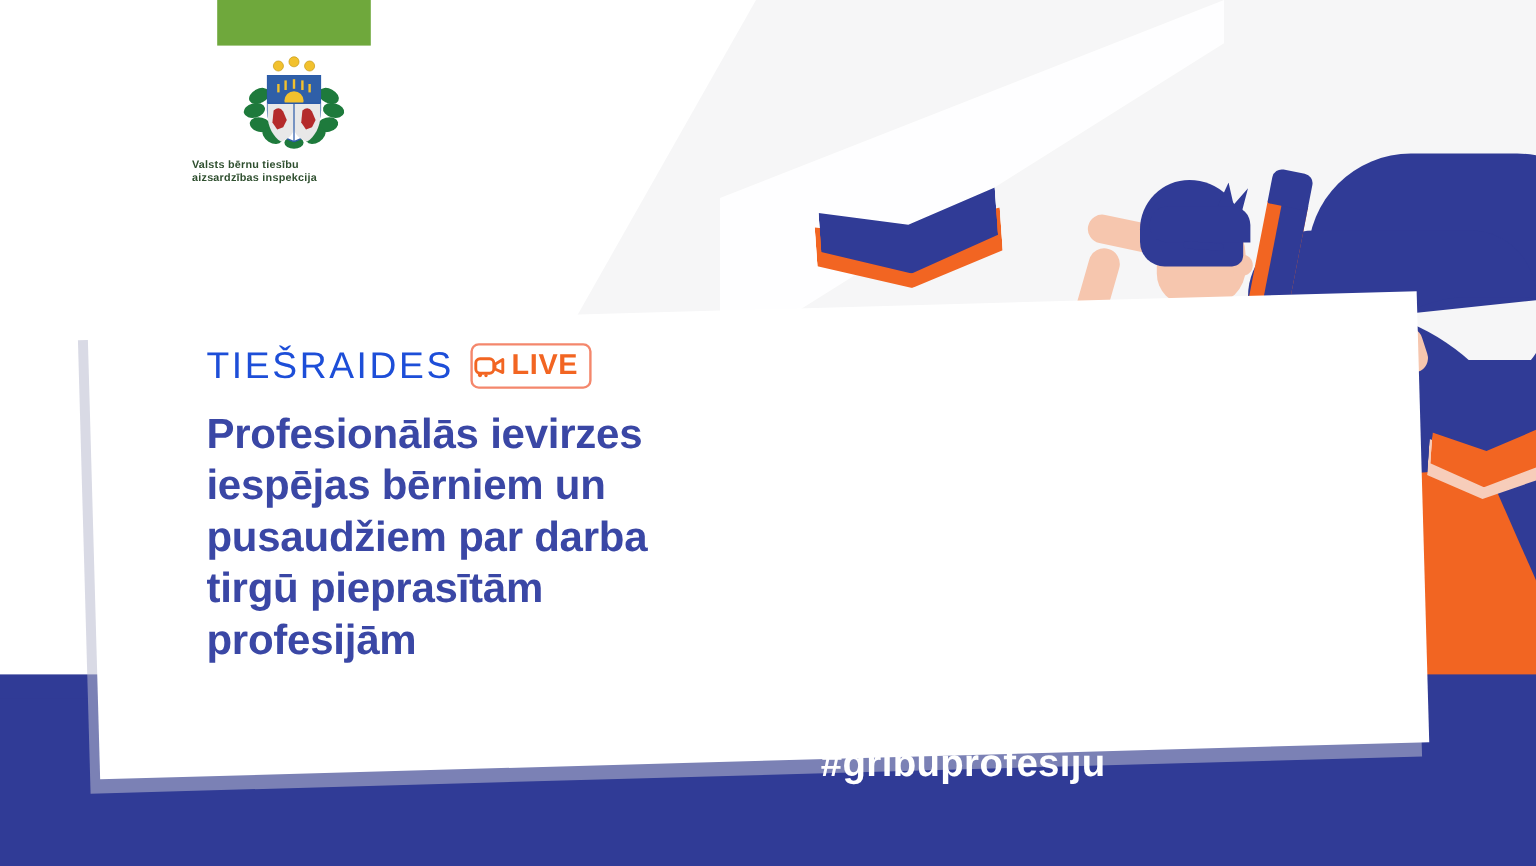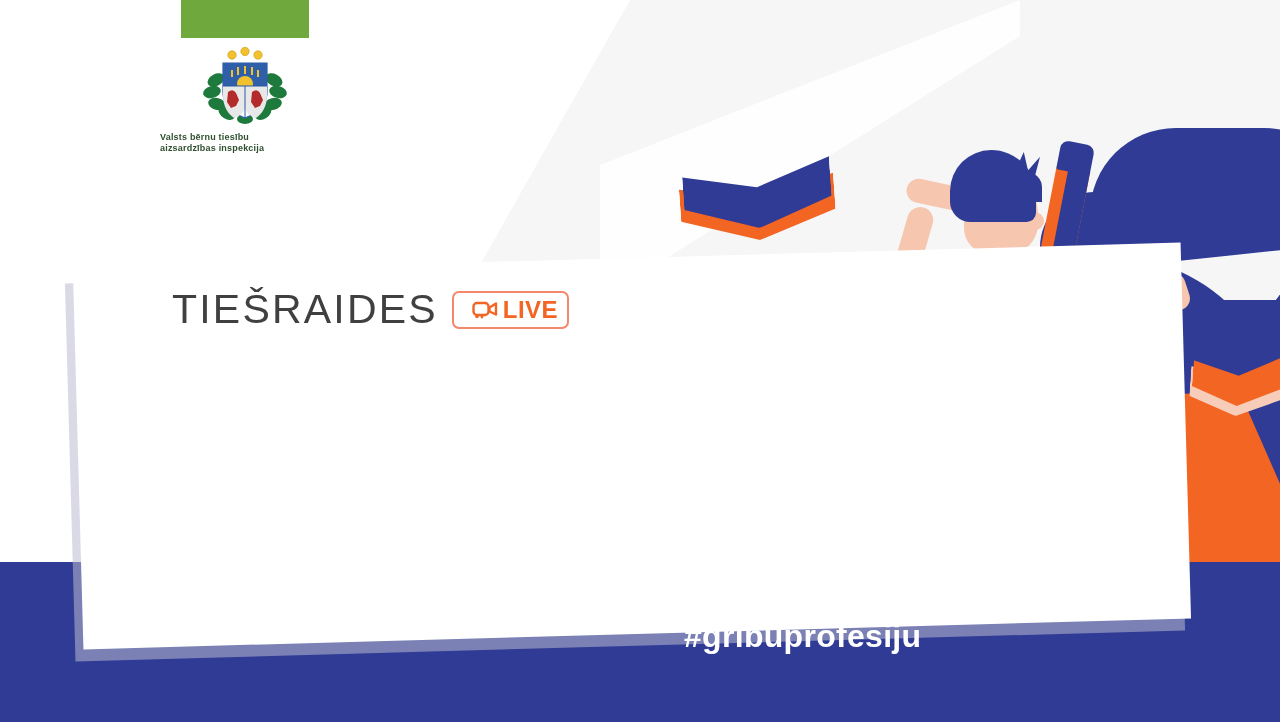--- a/index.html
+++ b/index.html
@@ -493,32 +493,32 @@
   }
 
   
   .content {
     position: absolute;
     left: 172px; top: 286px;
     width: 480px;
   }
   .live-row { display: flex; align-items: center; gap: 14px; }
   .live-label {
-    font-size: 41px;
+    font-size: 31px;
     letter-spacing: 2.2px;
-    color: #404040;
+    color: #1d4ed8;
     font-weight: 400;
   }
   .live-badge {
     display: inline-flex;
     align-items: center;
     gap: 5px;
     border: 2.5px solid #F4876C;
     border-radius: 7px;
-    padding: 3px 9px 3px 18px;
+    padding: 3px 9px 3px 1px;
   }
   .cam-icon { display: block; }
   .live-text {
     font-size: 24px;
     font-weight: 700;
     color: #F26522;
     letter-spacing: .5px;
   }
   .headline {
     margin-top: 16px;
@@ -693,17 +693,24 @@
       <div class="live-badge">
         <svg class="cam-icon" width="26" height="19" viewBox="0 0 26 19">
           <rect x="1.5" y="3" width="15" height="12" rx="3.5" fill="none" stroke="#F26522" stroke-width="2.4"></rect>
           <path d="M17.5 7.5 L24 3.5 V14.5 L17.5 11.5 Z" fill="none" stroke="#F26522" stroke-width="2.4" stroke-linejoin="round"></path>
           <circle cx="5" cy="16.5" r="1.8" fill="#F26522"></circle>
           <circle cx="10" cy="17" r="1.4" fill="#F26522"></circle>
         </svg>
         <span class="live-text">LIVE</span>
       </div>
     </div>
+    <div class="headline">
+      <span>Profesionālās ievirzes</span><br>
+      <span>iespējas bērniem un</span><br>
+      <span>pusaudžiem par darba</span><br>
+      <span>tirgū pieprasītām</span><br>
+      <span>profesijām</span>
+    </div>
   </div>
 
   <div class="hashtag">#gribuprofesiju</div>
 
 </div>
 
 </body></html>

